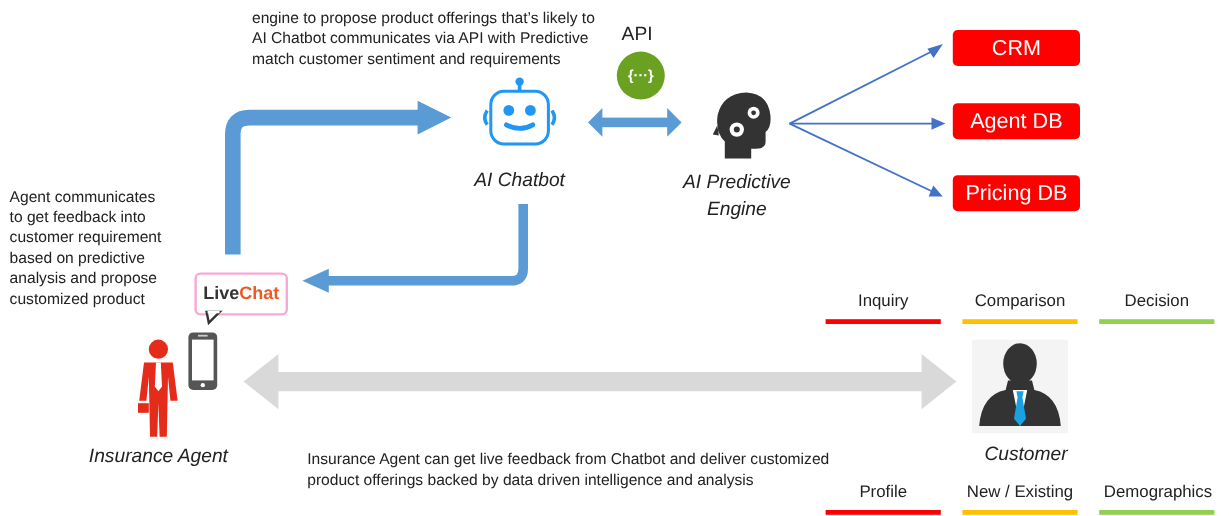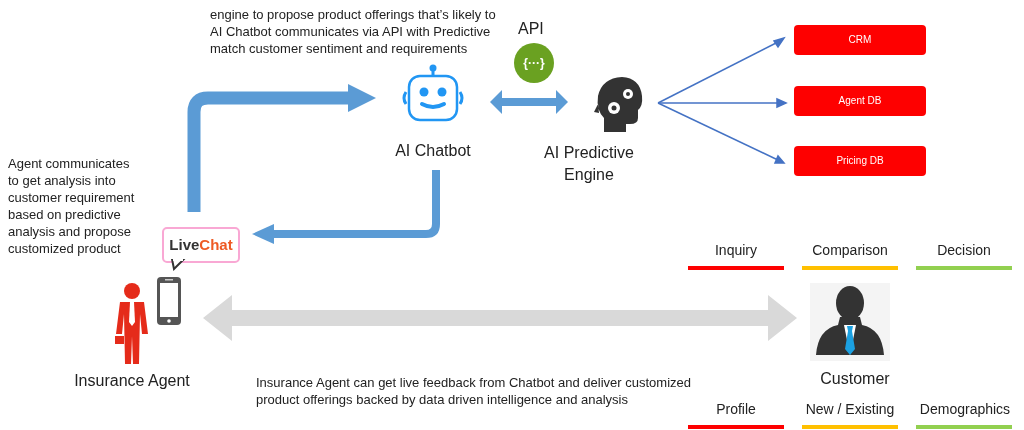--- a/index.html
+++ b/index.html
@@ -1,23 +1,23 @@
 <!DOCTYPE html>
 <html><head>
 <meta charset="utf-8">
 <style>
   html, body { margin:0; padding:0; background:#ffffff; }
   body { width:1024px; height:430px; position:relative; overflow:hidden;
          font-family:"Liberation Sans", "DejaVu Sans", sans-serif; color:#222; }
   .abs { position:absolute; }
   .txt { font-size:13px; line-height:17px; color:#222; }
-  .label { font-size:16px; color:#222; text-align:center; }
+  .label { font-size:16px; color:#222; text-align:center;font-style:italic; }
   svg.overlay { position:absolute; left:0; top:0; }
   .db-box { position:absolute; background:#fe0000; color:#fff; border-radius:4px;
-            font-size:10px; text-align:center; line-height:30px; width:132px; height:30px; }
+            font-size:18px; text-align:center; line-height:30px; width:106px; height:30px; }
   .stage { position:absolute; font-size:14px; text-align:center; width:96px; }
   .bar { position:absolute; height:4px; width:96px; }
 </style>
 </head>
 <body>
 
 <svg class="overlay" width="1024" height="430">
 
   <path d="M194,212 L194,112 Q194,98 208,98 L350,98" fill="none" stroke="#5b9bd5" stroke-width="13"></path>
   <polygon points="348,84 376,98 348,112" fill="#5b9bd5"></polygon>
@@ -64,32 +64,32 @@
 </svg>
 <div class="abs label" style="left:378px; top:142px; width:110px;">AI Chatbot</div>
 
 <svg class="abs" style="left:594px; top:74px;" width="52" height="60" viewBox="0 0 52 60">
   <path d="M10,58 L10,44 Q2,36 4,22 Q8,4 28,3 Q46,4 48,22 Q49,32 44,36 L44,44 Q44,50 36,50 L32,50 L32,58 Z M4,30 L0,38 L5,39 Z" fill="#333"></path>
   <circle cx="20" cy="34" r="6" fill="#fff"></circle>
   <circle cx="20" cy="34" r="2.5" fill="#333"></circle>
   <circle cx="34" cy="20" r="5" fill="#fff"></circle>
   <circle cx="34" cy="20" r="2" fill="#333"></circle>
 </svg>
-<div class="abs label" style="left:529px; top:142px; width:120px; line-height:22px;">
+<div class="abs label" style="left:554px; top:142px; width:120px; line-height:22px;">
   <div>AI Predictive</div>
   <div>Engine</div>
 </div>
 
 <div class="db-box" style="left:794px; top:25px;">CRM</div>
 <div class="db-box" style="left:794px; top:86px;">Agent DB</div>
 <div class="db-box" style="left:794px; top:146px;">Pricing DB</div>
 
 <div class="abs txt" style="left:8px; top:155px;">
   <div>Agent communicates</div>
-  <div>to get analysis into</div>
+  <div>to get feedback into</div>
   <div>customer requirement</div>
   <div>based on predictive</div>
   <div>analysis and propose</div>
   <div>customized product</div>
 </div>
 
 <div class="abs" style="left:162px; top:227px; width:74px; height:32px; border:2px solid #f9a8d4; border-radius:5px; background:#fff; text-align:center; line-height:31px; font-size:15px; font-weight:bold;">
   <span style="color:#333;">Live</span><span style="color:#ee5a24;">Chat</span>
 </div>
 <svg class="abs" style="left:170px; top:259px;" width="20" height="12">

